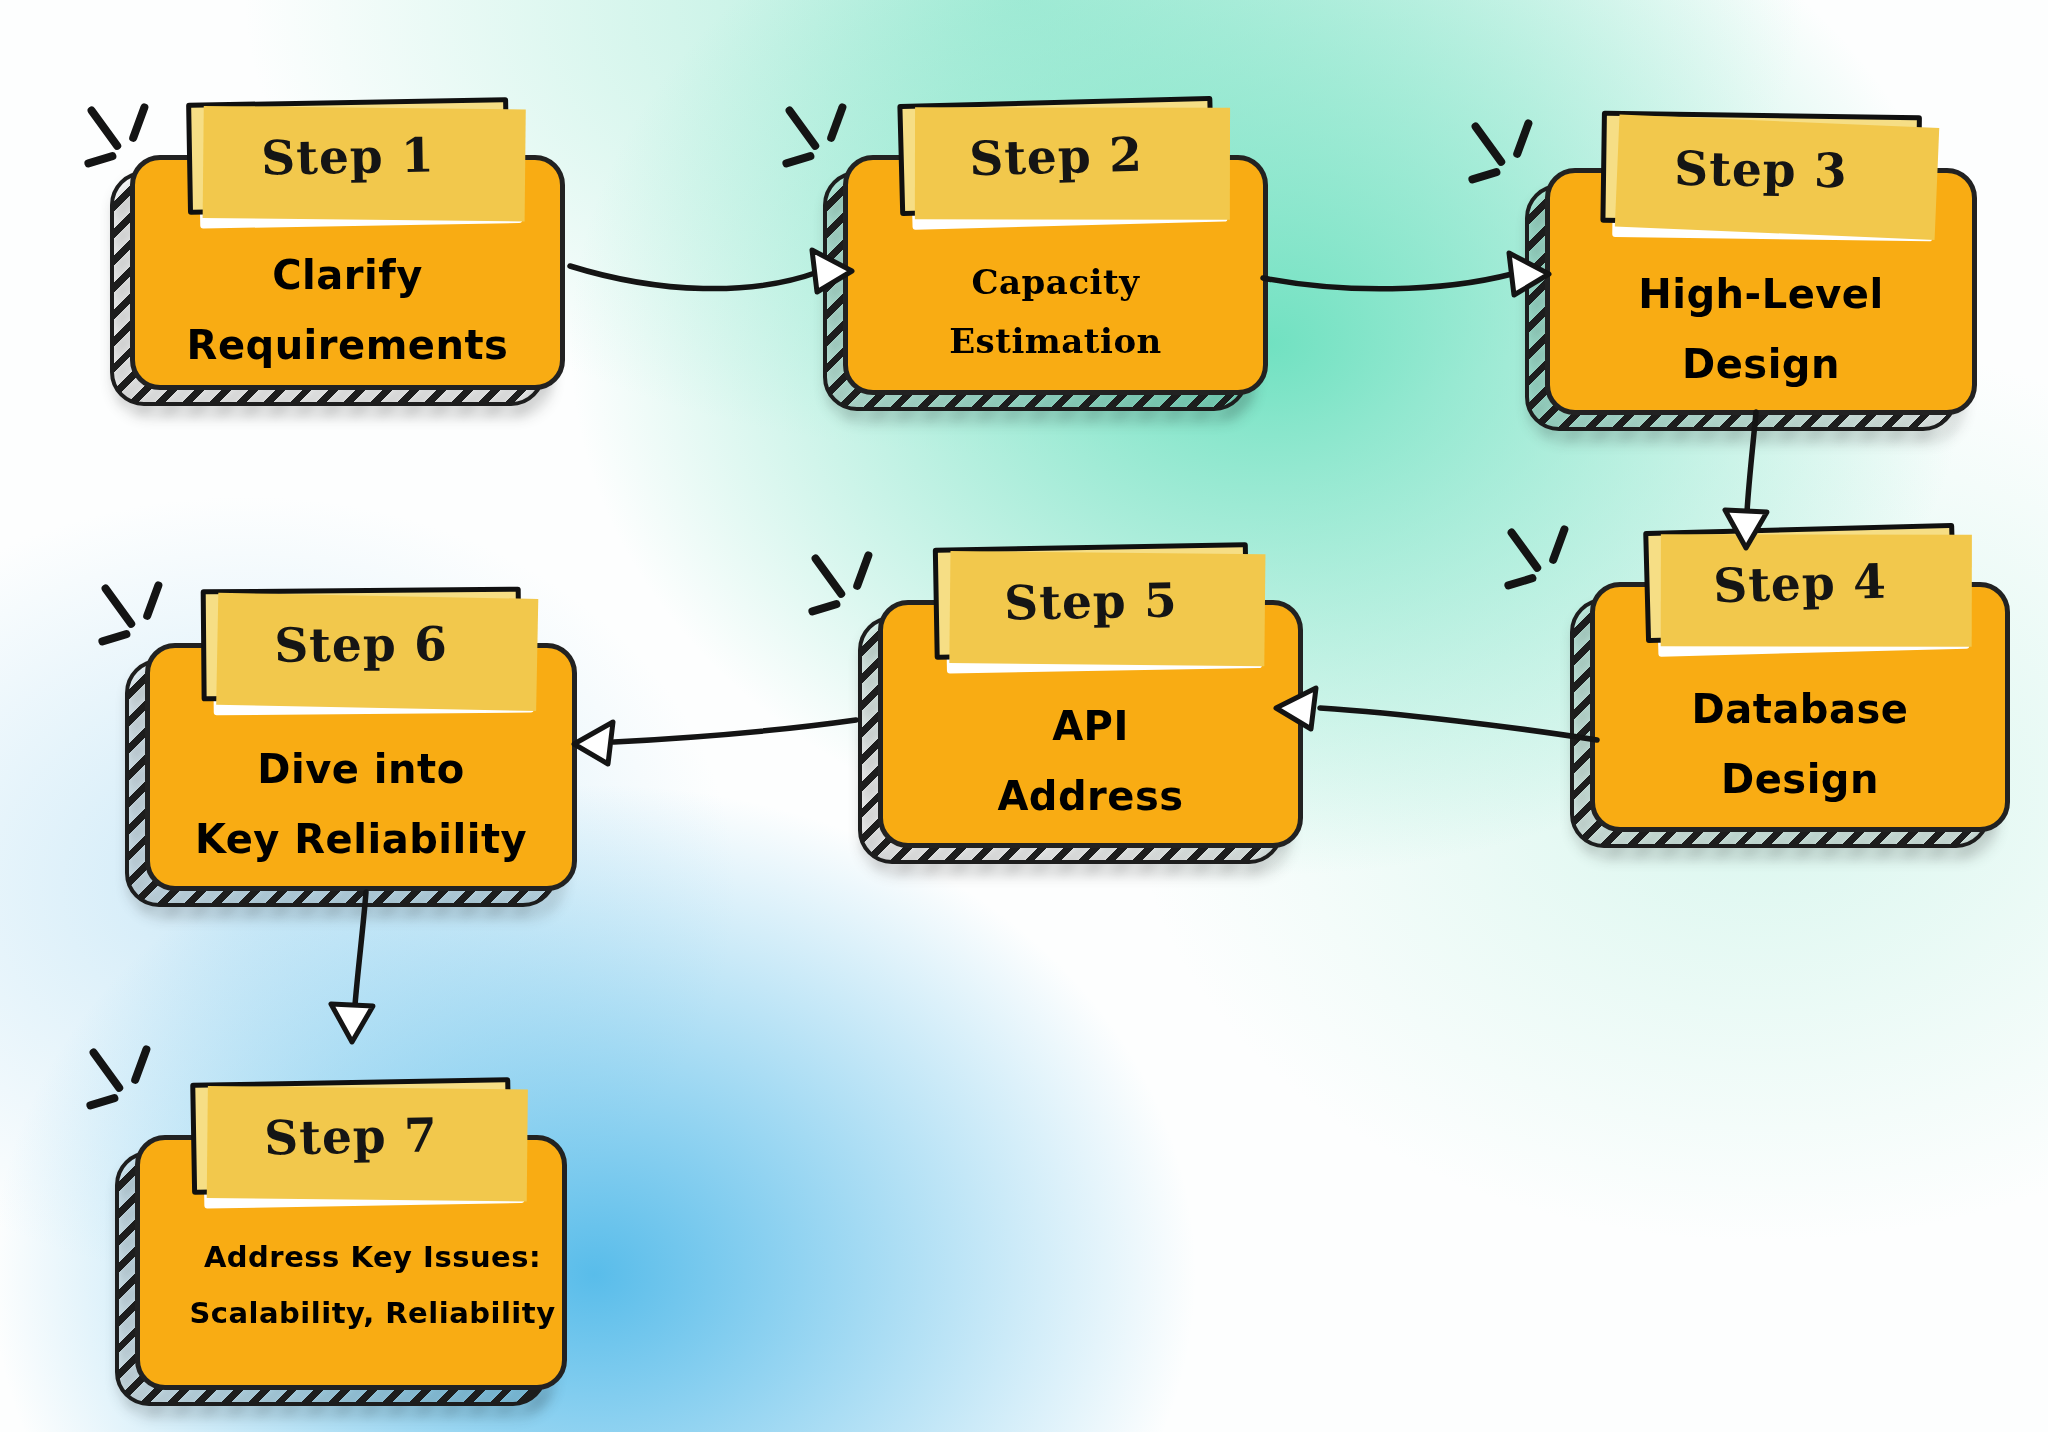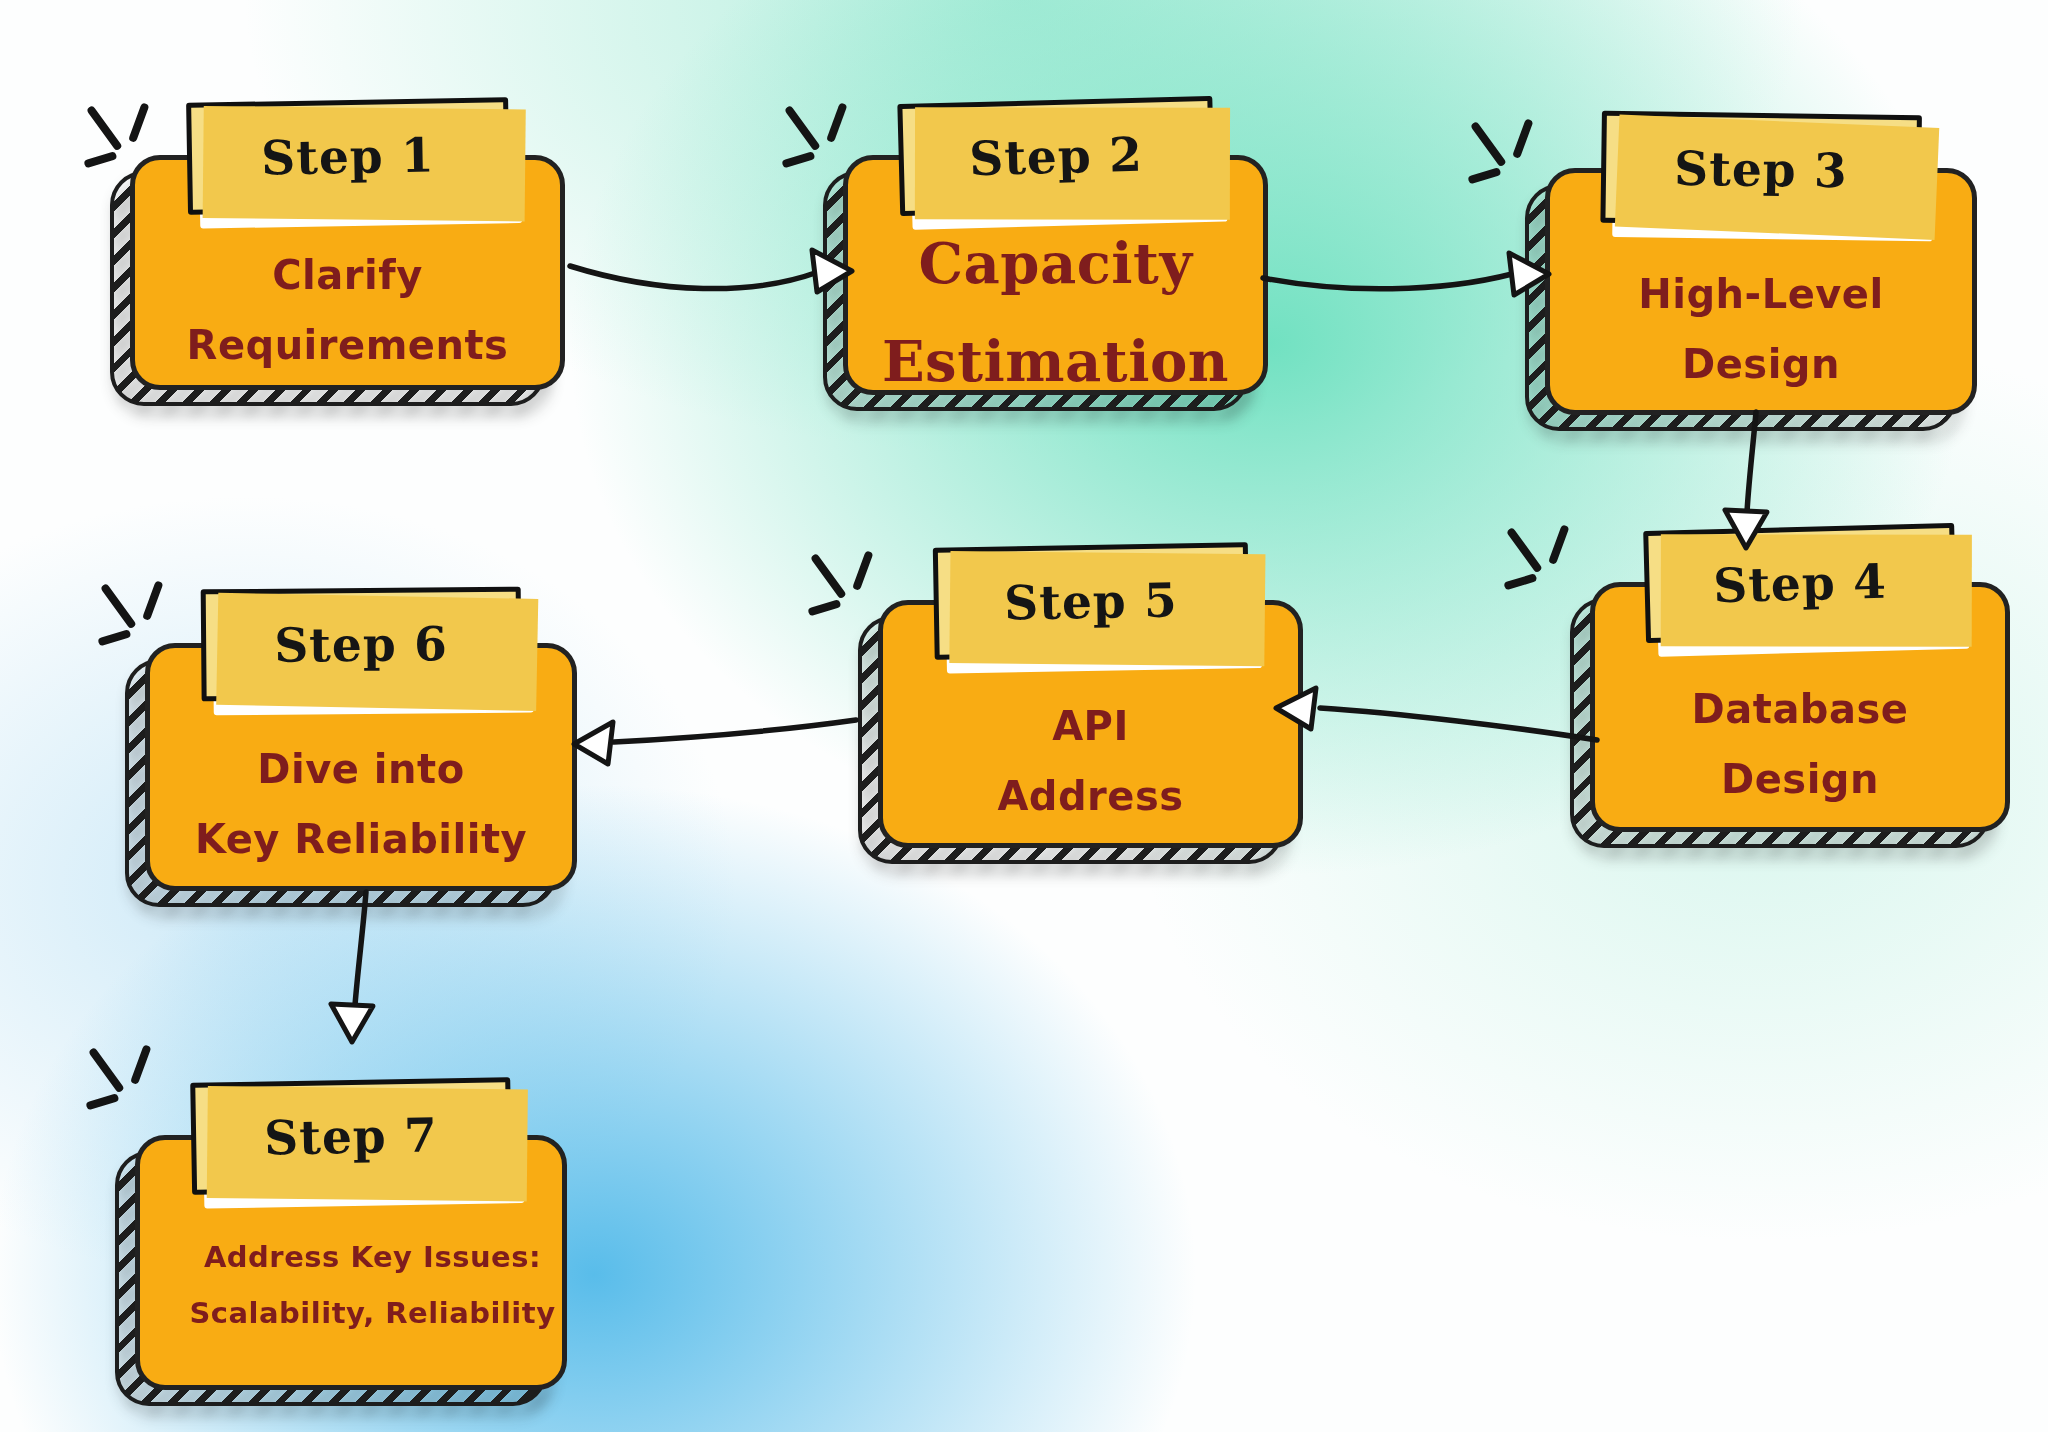--- a/index.html
+++ b/index.html
@@ -23,24 +23,24 @@
     filter:drop-shadow(5px 9px 7px rgba(20,20,20,.38));
   }
   .box{
     position:absolute;inset:0;border-radius:30px;
     background:#F9AC13;border:5px solid #222;
     display:flex;align-items:center;justify-content:center;
     box-sizing:border-box;
   }
   .box-title{
     padding-top:74px;text-align:center;white-space:pre-line;
-    font-weight:bold;font-size:40px;line-height:1.75;color:#7f1d1d;
+    font-weight:bold;font-size:40px;line-height:1.75;color:#000000;
     letter-spacing:.5px;
   }
-  .serif-title{font-family:"DejaVu Serif",serif;font-size:56px;}
+  .serif-title{font-family:"DejaVu Serif",serif;font-size:34px;}
   .small-title{font-size:29px;padding-top:46px;line-height:1.9;margin-left:43px;}
   .label{
     position:absolute;top:-55px;left:50%;height:112px;width:74%;
     background:#F6DE85;border:5px solid #101010;border-radius:3px;
     display:flex;align-items:center;justify-content:center;
     box-shadow:12px 14px 0 #ffffff;
     box-sizing:border-box;
   }
   .label::before{
     content:"";position:absolute;inset:-5px;z-index:-1;

